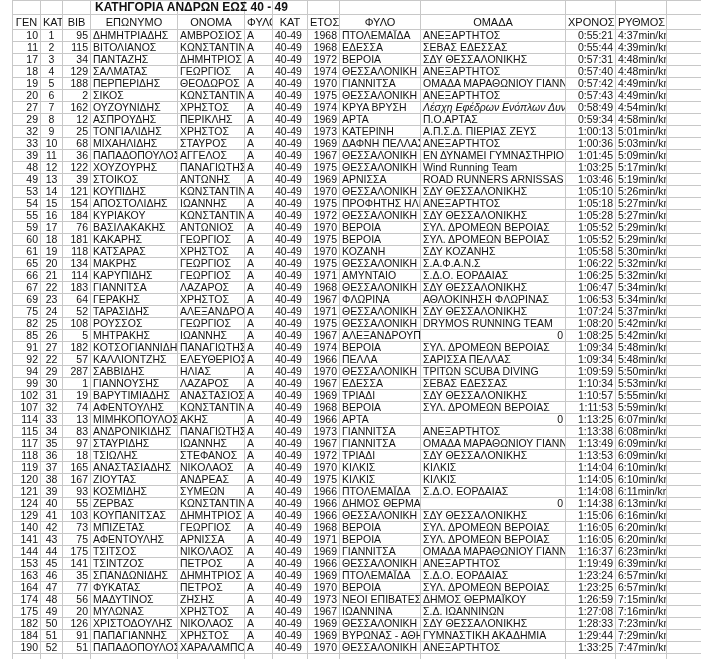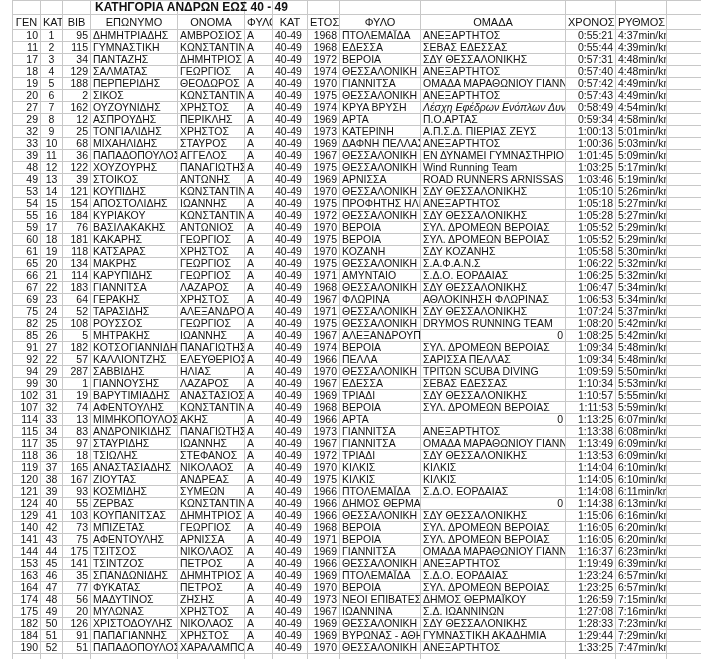--- a/index.html
+++ b/index.html
@@ -81,21 +81,21 @@
           <td class="l">ΠΤΟΛΕΜΑΪΔΑ</td>
           <td class="l">ΑΝΕΞΑΡΤΗΤΟΣ</td>
           <td class="r">0:55:21</td>
           <td class="l">4:37min/km</td>
           <td></td>
         </tr>
         <tr>
           <td class="r">11</td>
           <td class="c">2</td>
           <td class="r">115</td>
-          <td class="l">ΓΥΜΝΑΣΤΙΚΗ</td>
+          <td class="l">ΒΙΤΟΛΙΑΝΟΣ</td>
           <td class="l">ΚΩΝΣΤΑΝΤΙΝΟΣ</td>
           <td class="l">Α</td>
           <td class="l">40-49</td>
           <td class="r">1968</td>
           <td class="l">ΕΔΕΣΣΑ</td>
           <td class="l">ΣΕΒΑΣ ΕΔΕΣΣΑΣ</td>
           <td class="r">0:55:44</td>
           <td class="l">4:39min/km</td>
           <td></td>
         </tr>

